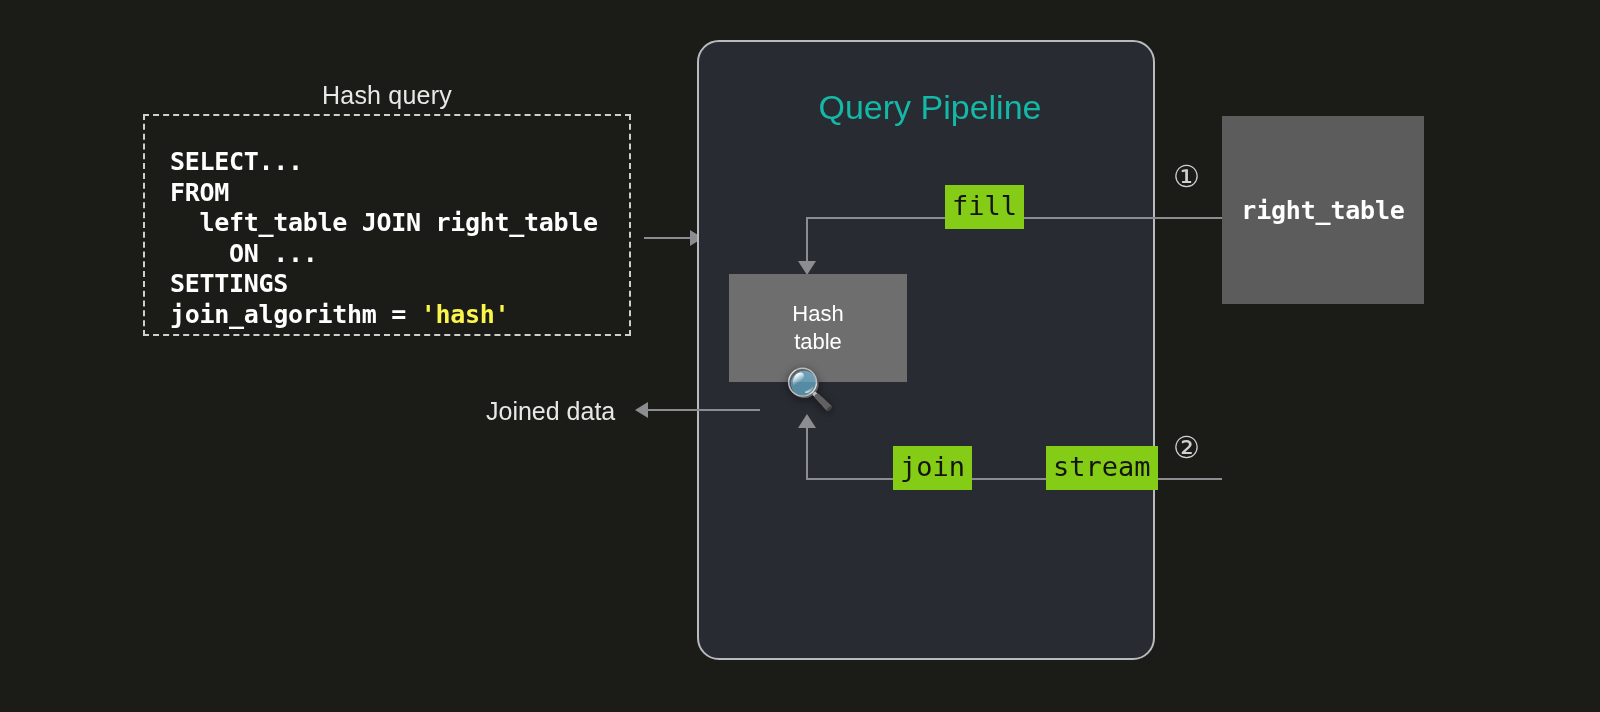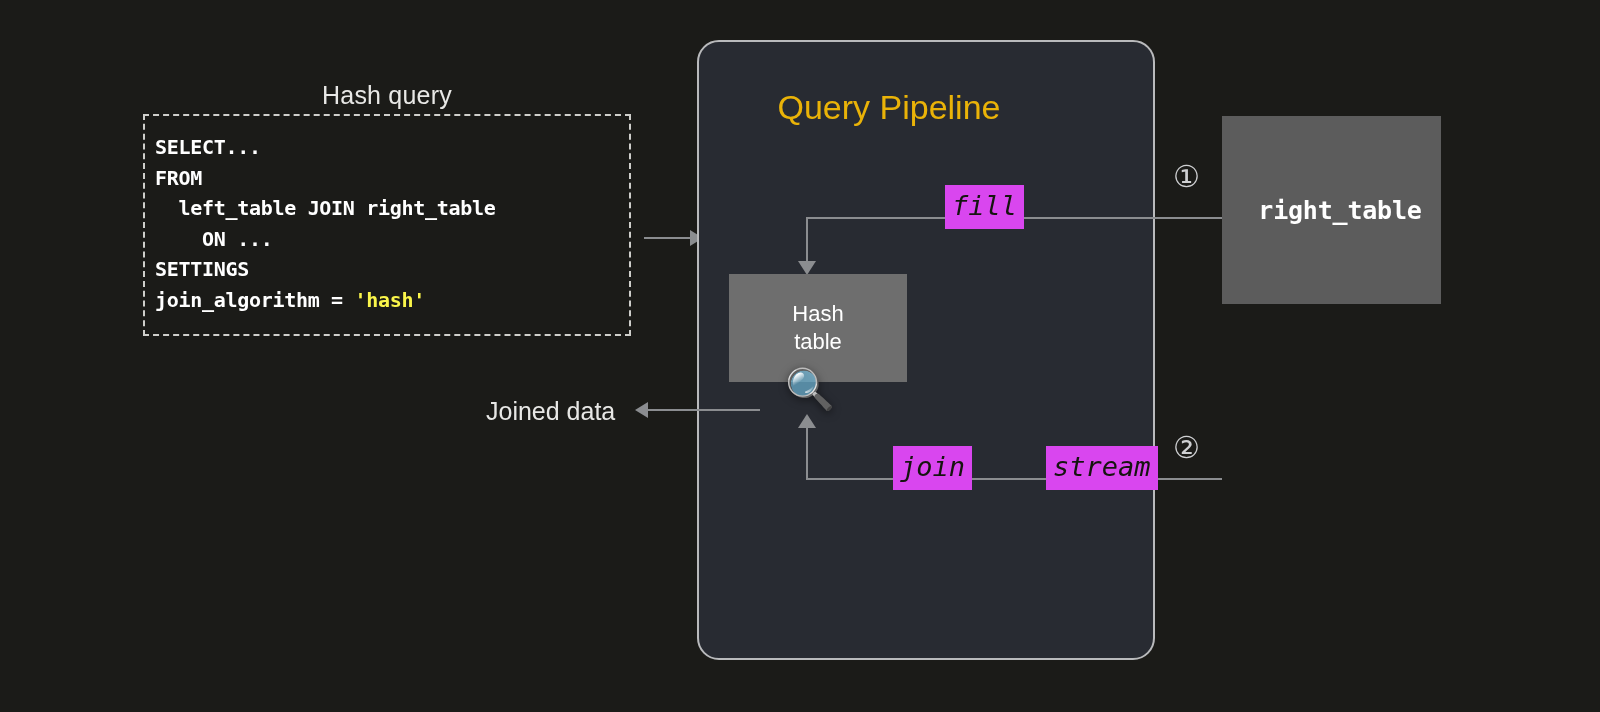--- a/index.html
+++ b/index.html
@@ -32,24 +32,24 @@
     position: absolute;
     left: 143px;
     top: 114px;
     width: 488px;
     height: 222px;
     box-sizing: border-box;
     border: 2px dashed #cfcfcb;
     background: transparent;
   }
   #query-code {
-    margin: 0;
+    margin: 15px;
     padding: 16px 0 0 10px;
     font-family: "DejaVu Sans Mono", "Liberation Mono", monospace;
-    font-size: 20px;
+    font-size: 25px;
     font-weight: bold;
     line-height: 30.5px;
     color: #ffffff;
     white-space: pre;
     letter-spacing: -0.3px;
   }
   #query-code .hl {
     color: #faf54a;
   }
 
@@ -101,23 +101,24 @@
     background: #282b32;
     border: 2px solid #b9babc;
     border-radius: 22px;
   }
   #pipeline-title {
     position: absolute;
     left: 697px;
     top: 86px;
     width: 384px;
     text-align: center;
-    color: #eab308;
+    color: #14b8a6;
     font-size: 34px;
     line-height: 42px;
+    padding-left: 41px;
   }
   #hash-table-box {
     position: absolute;
     left: 729px;
     top: 274px;
     width: 178px;
     height: 108px;
     background: #6e6e6e;
     display: flex;
     align-items: center;
@@ -138,40 +139,38 @@
     font-size: 40px;
     line-height: 54px;
     text-align: center;
     filter: drop-shadow(0 2px 4px rgba(0,0,0,.55));
     user-select: none;
   }
 
   
   .chip {
     position: absolute;
-    background: #d946ef;
+    background: #84cc16;
     color: #15150f;
     font-family: "DejaVu Sans Mono", "Liberation Mono", monospace;
     font-size: 27px;
     line-height: 30px;
     font-weight: normal;
     padding: 6px 7px 8px 7px;
     white-space: pre;
     letter-spacing: 0px;
-    font-style: italic;
   }
 
   
   .source-table {
     position: absolute;
     background: #5c5c5c;
     display: flex;
     align-items: center;
     justify-content: center;
-    padding-left: 17px;
   }
   .source-table-label {
     font-family: "DejaVu Sans Mono", "Liberation Mono", monospace;
     font-size: 25px;
     font-weight: bold;
     color: #ffffff;
     letter-spacing: -0.2px;
     white-space: pre;
   }
   #right-table {

